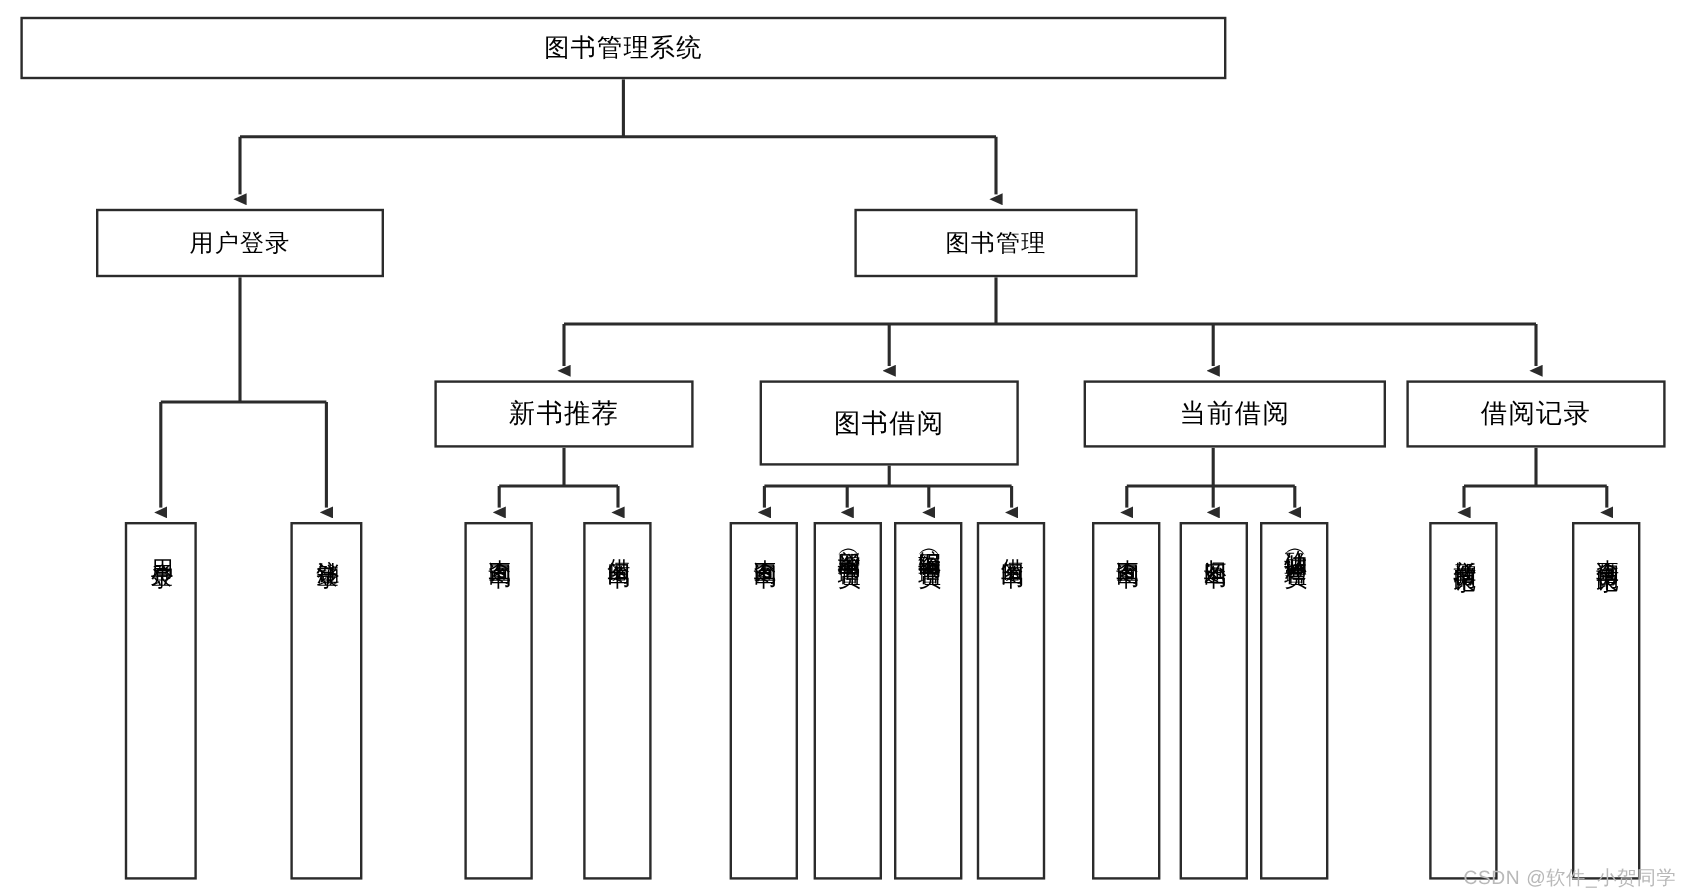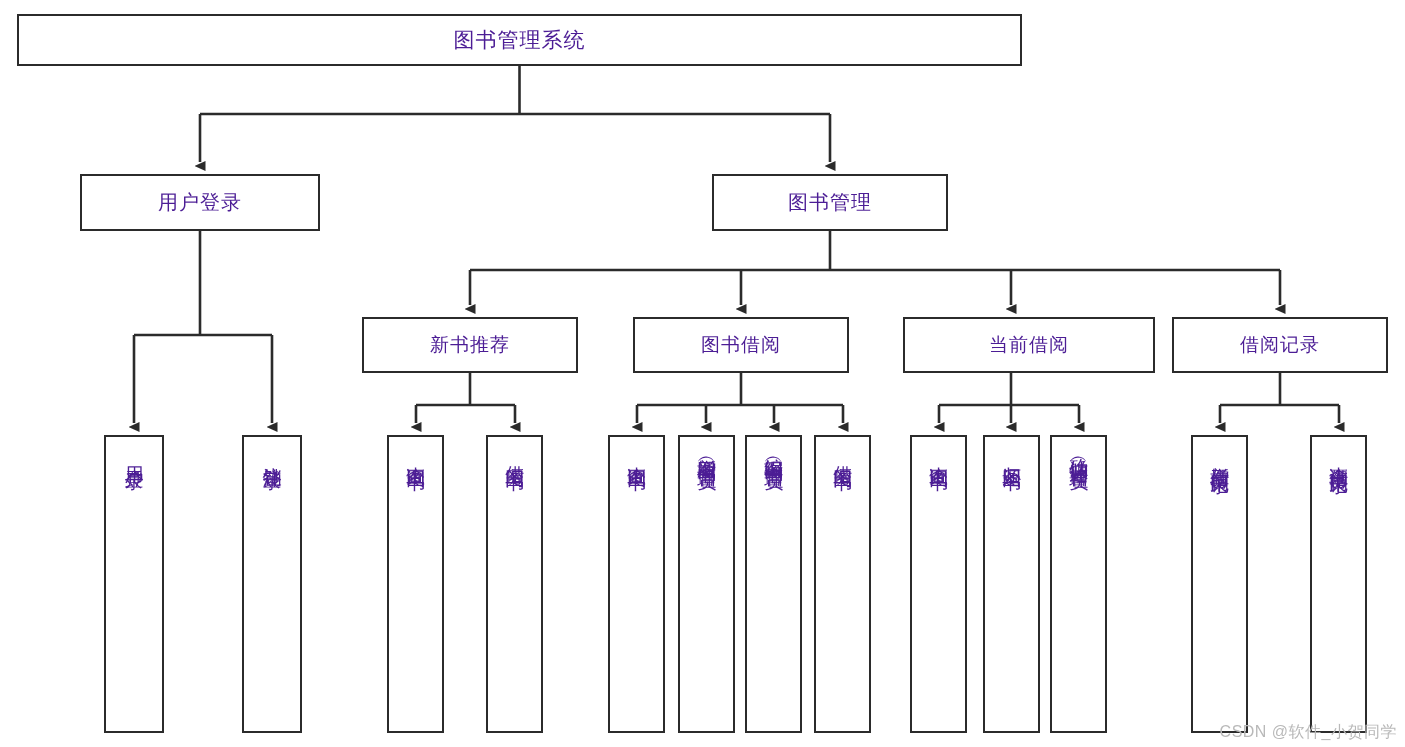--- a/index.html
+++ b/index.html
@@ -24,36 +24,36 @@
     top: 0;
     width: 1405px;
     height: 747px;
     pointer-events: none;
   }
   .node {
     position: absolute;
     box-sizing: border-box;
     border: 2px solid #2b2b2b;
     background: #ffffff;
-    color: #4c1d95;
+    color: #000000;
     display: flex;
     align-items: center;
     justify-content: center;
     z-index: 2;
   }
   .node-root {
     font-size: 21px;
     letter-spacing: 1px;
   }
   .node-l1 {
     font-size: 20px;
     letter-spacing: 1px;
   }
   .node-l2 {
-    font-size: 19px;
+    font-size: 22px;
     letter-spacing: 1px;
   }
   .node-leaf {
     font-size: 19px;
     align-items: flex-start;
     justify-content: center;
     padding-top: 14px;
   }
   .vtext {
     writing-mode: vertical-rl;
@@ -137,21 +137,21 @@
   <div class="node node-l1" style="left:80px; top:174px; width:240px; height:57px;">
     <span>用户登录</span>
   </div>
   <div class="node node-l1" style="left:712px; top:174px; width:236px; height:57px;">
     <span>图书管理</span>
   </div>
 
   <div class="node node-l2" style="left:362px; top:317px; width:216px; height:56px;">
     <span>新书推荐</span>
   </div>
-  <div class="node node-l2" style="left:633px; top:317px; width:216px; height:56px;">
+  <div class="node node-l2" style="left:633px; top:317px; width:216px; height:71px;">
     <span>图书借阅</span>
   </div>
   <div class="node node-l2" style="left:903px; top:317px; width:252px; height:56px;">
     <span>当前借阅</span>
   </div>
   <div class="node node-l2" style="left:1172px; top:317px; width:216px; height:56px;font-family:Liberation Mono, monospace;">
     <span>借阅记录</span>
   </div>
 
   <div class="node node-leaf" style="left:104px; top:435px; width:60px; height:298px;">

